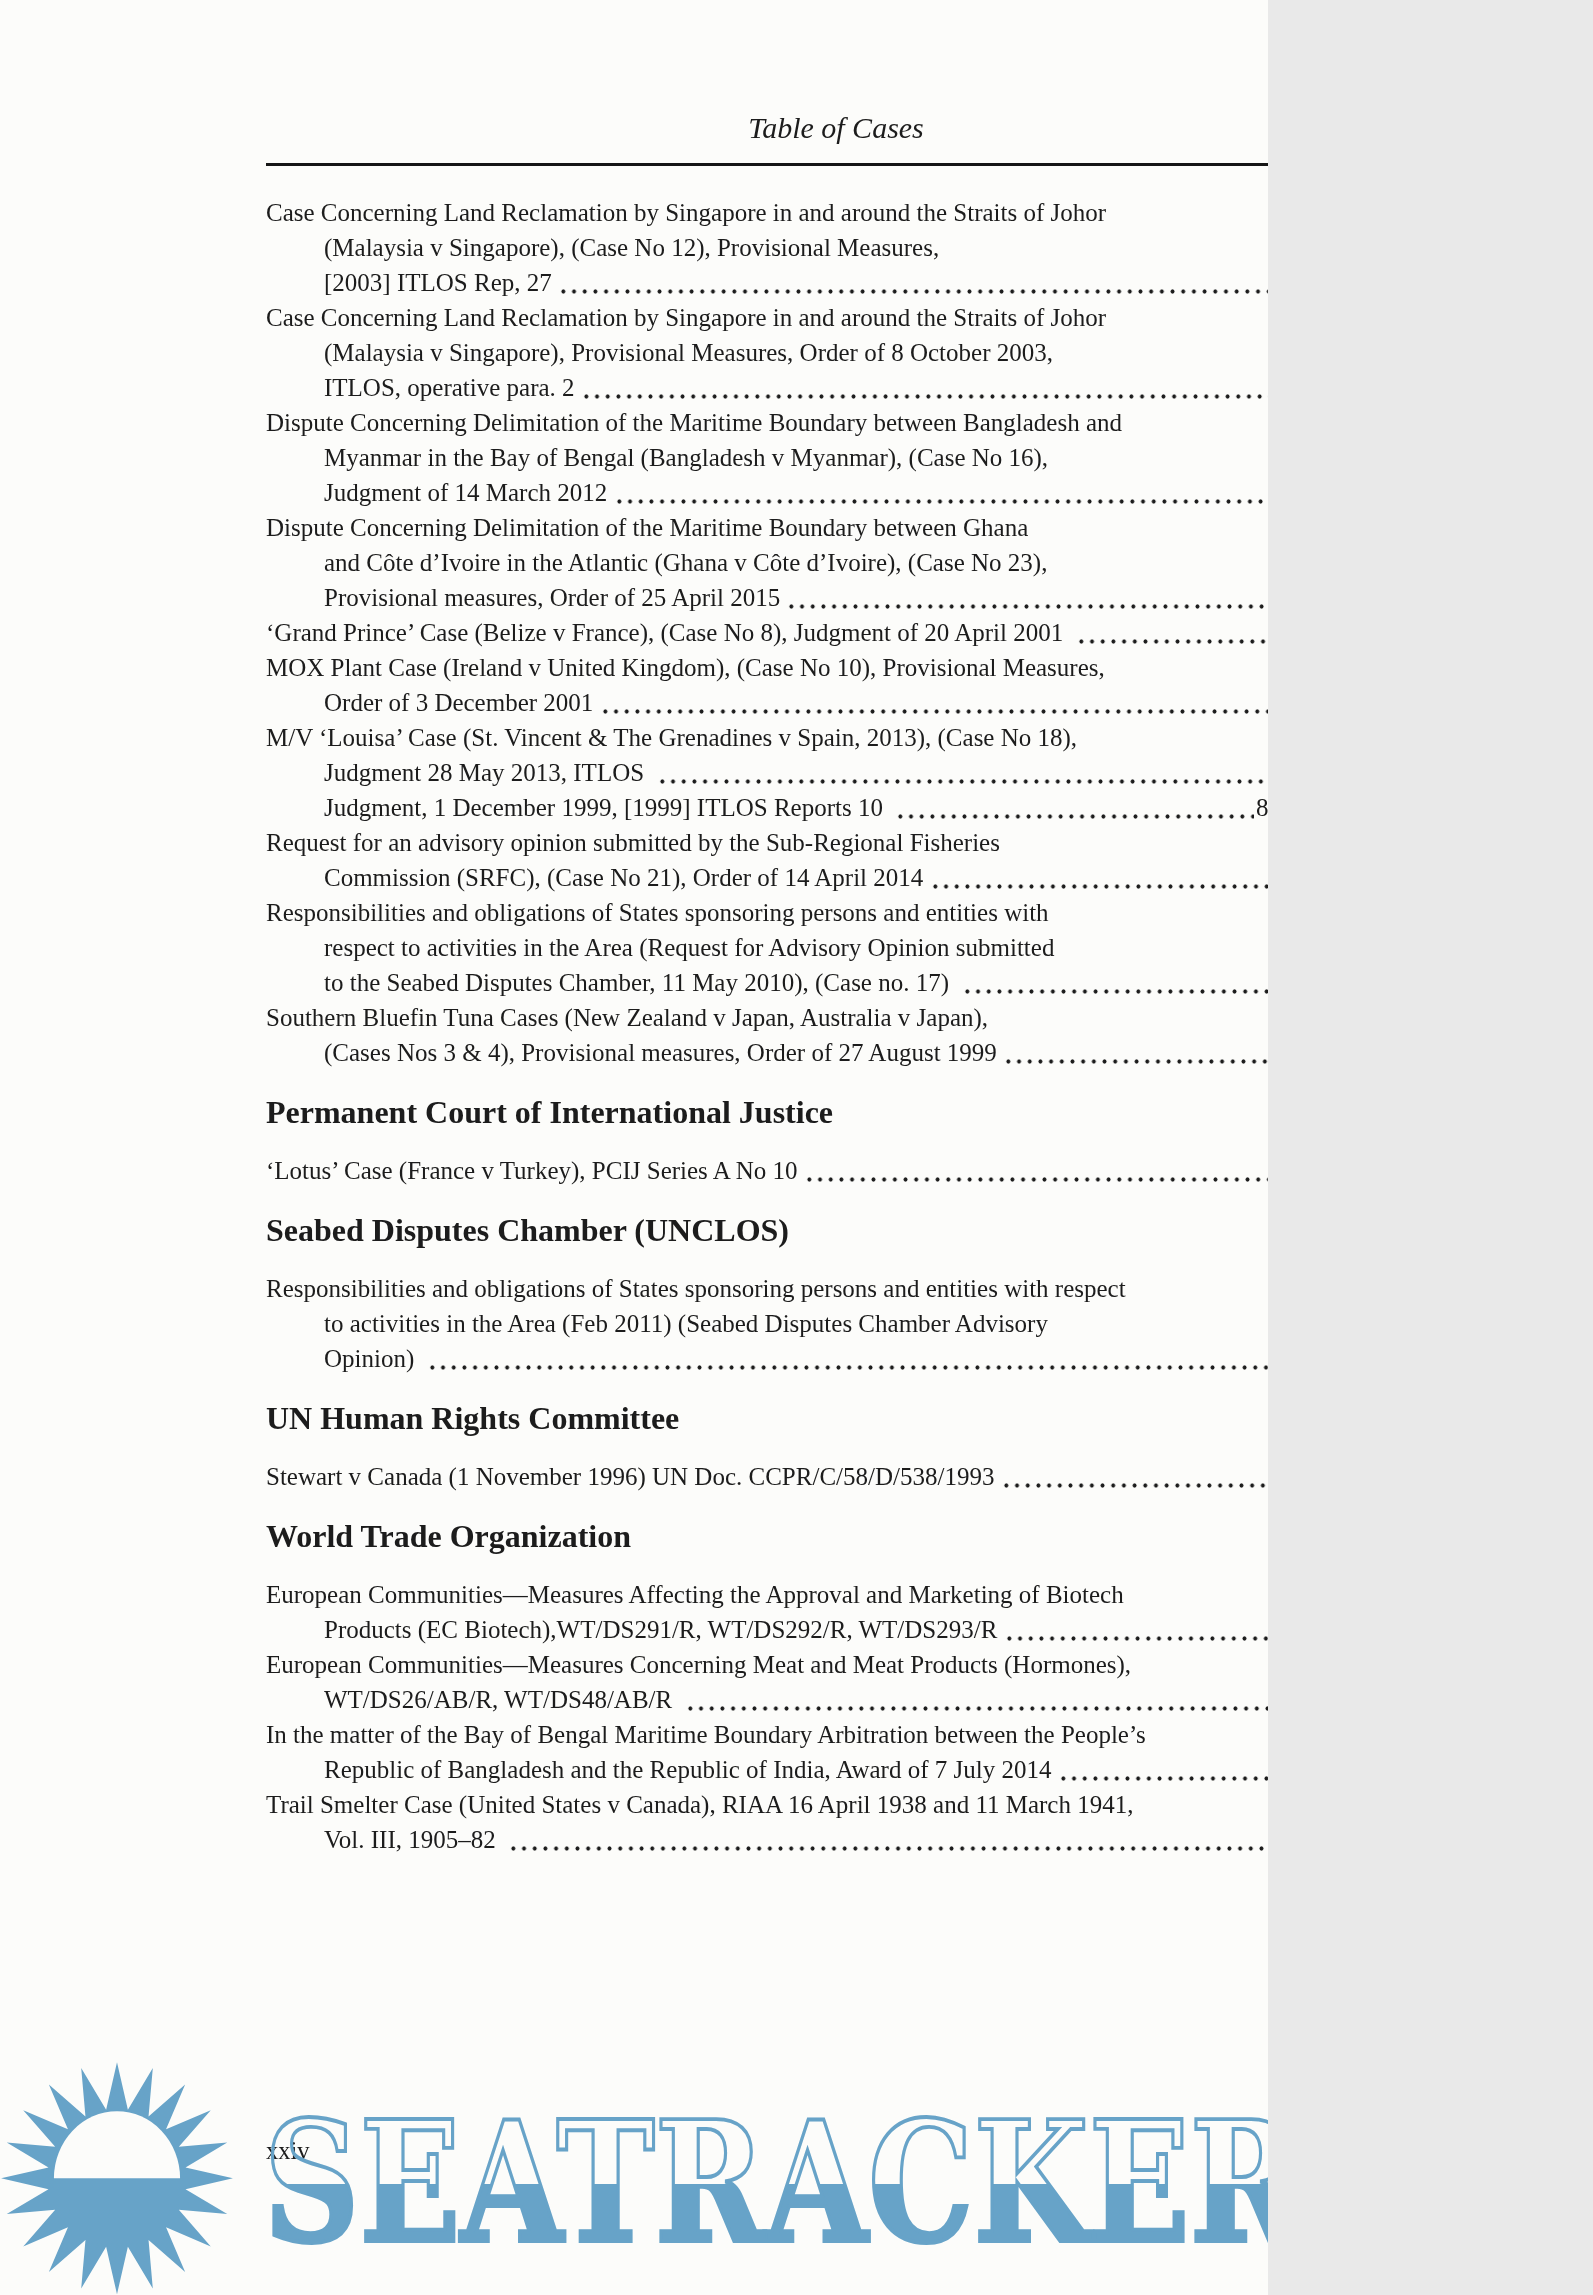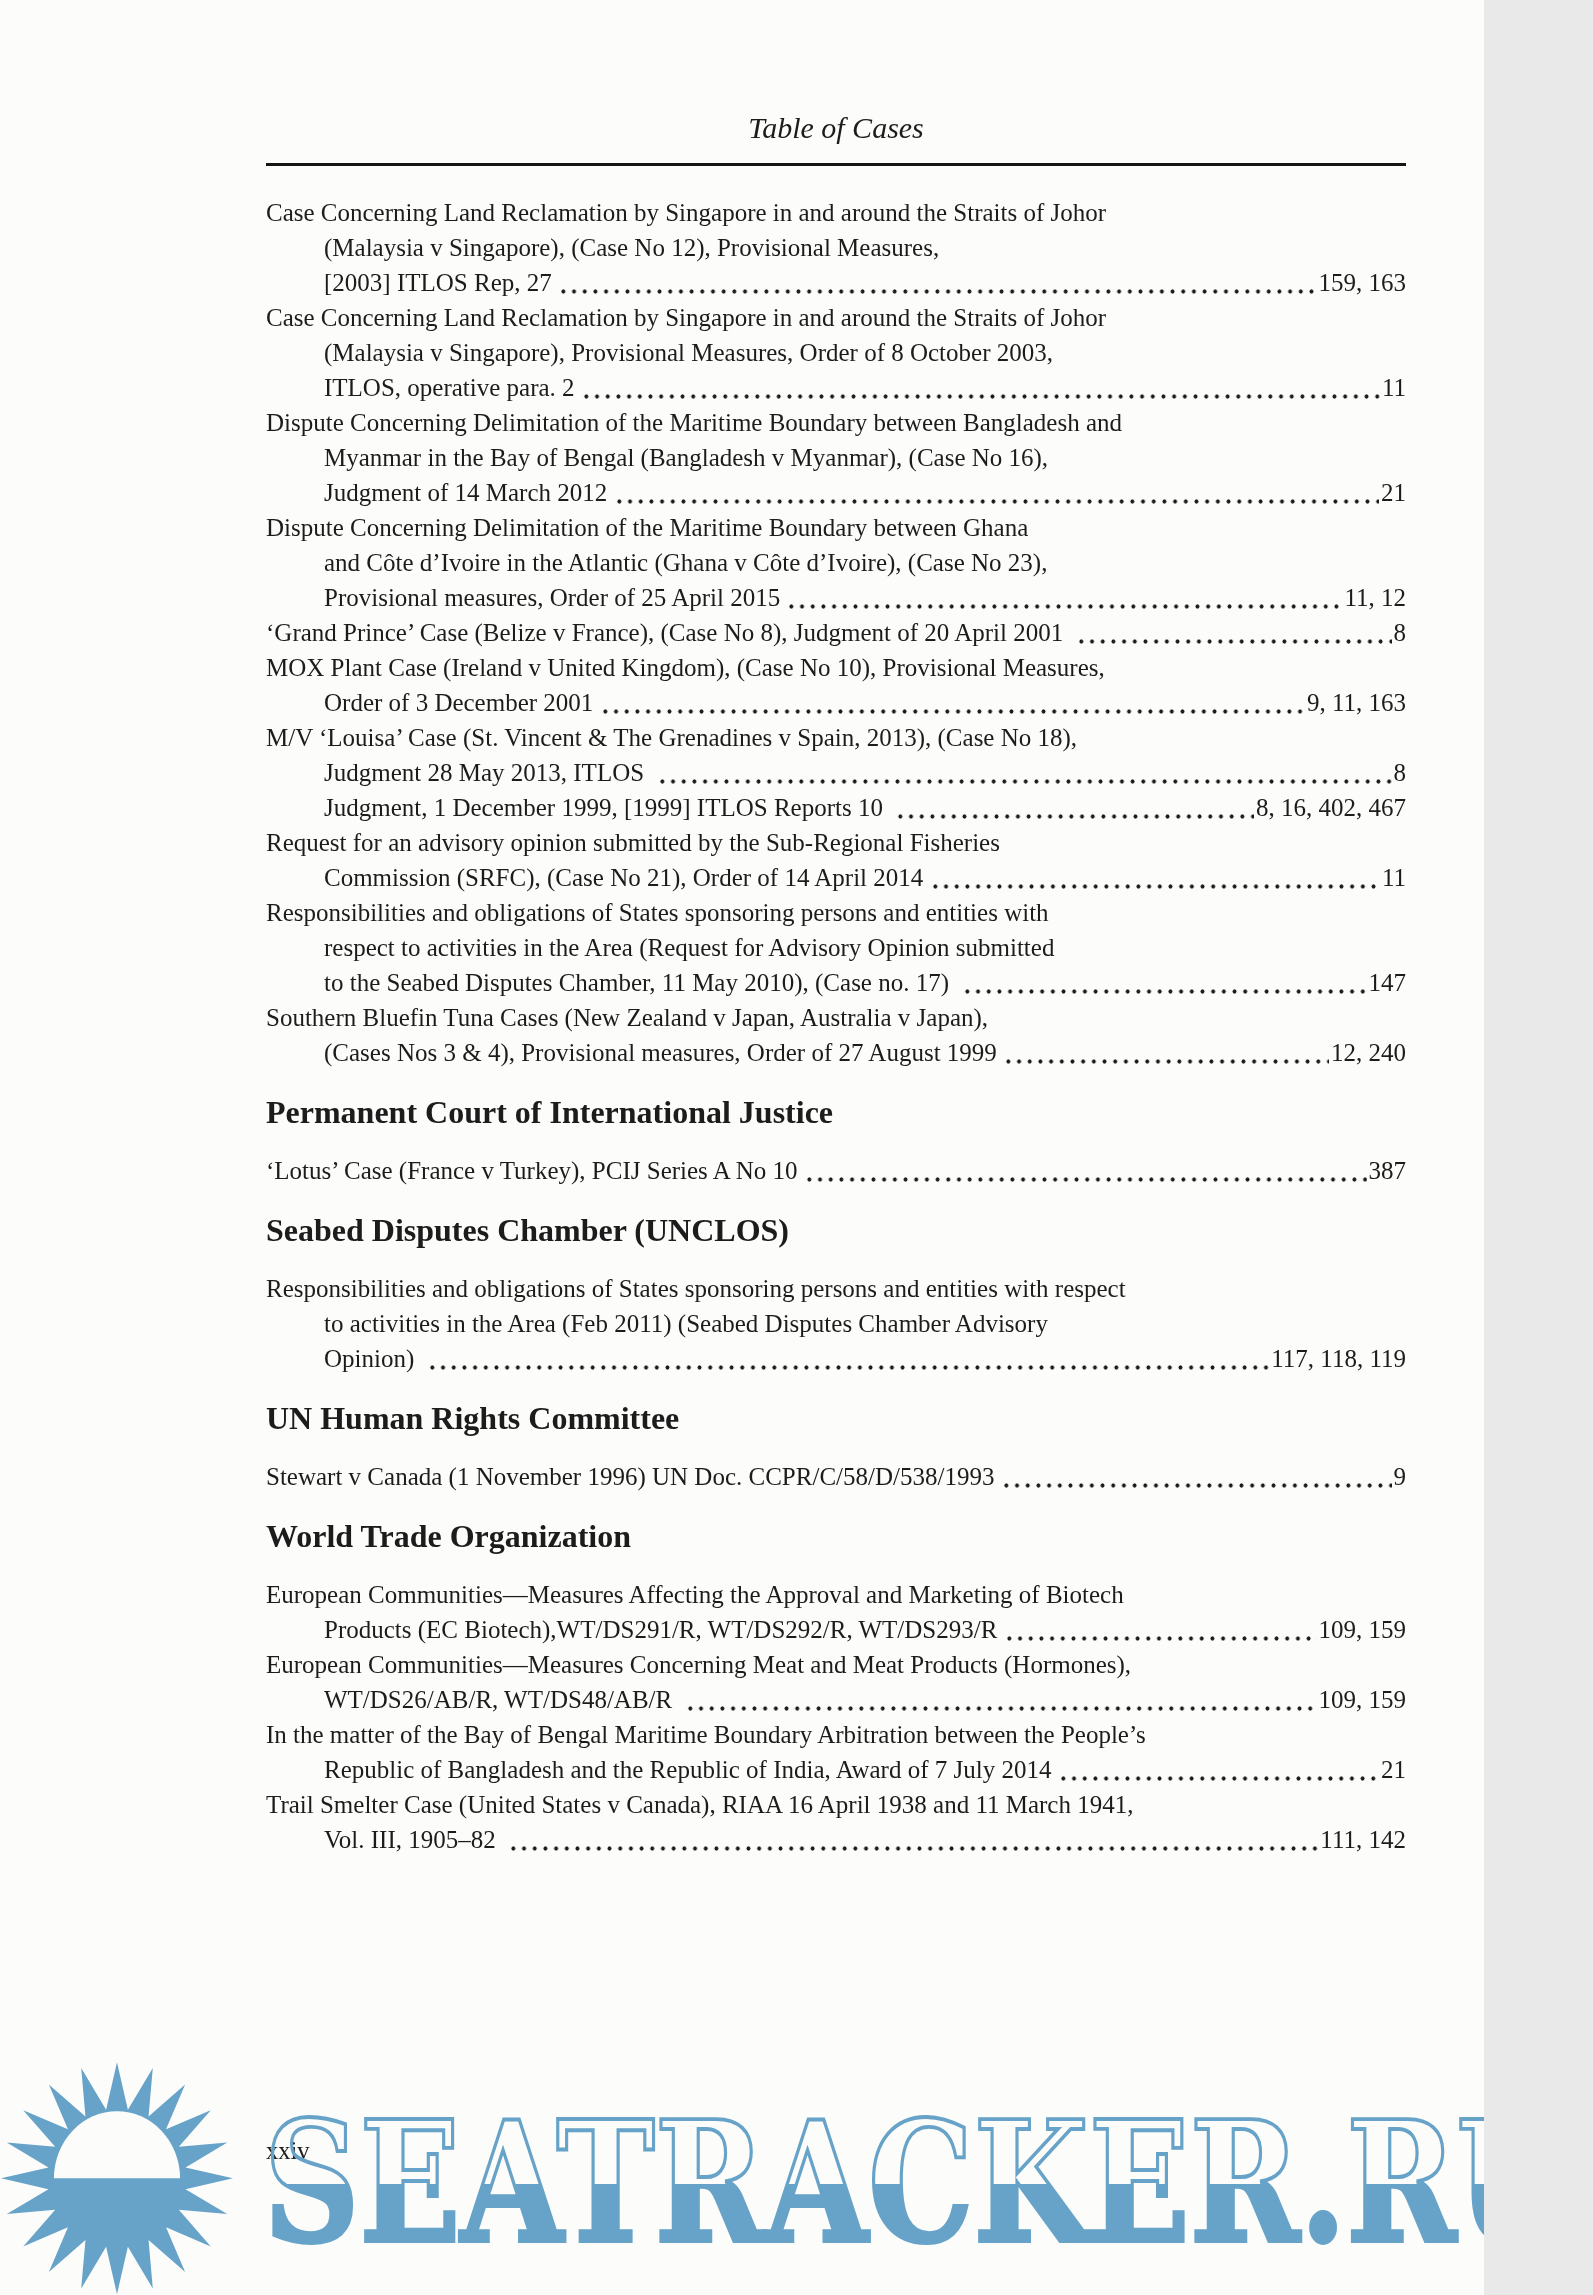--- a/index.html
+++ b/index.html
@@ -1,17 +1,17 @@
 <!DOCTYPE html>
 <html style="font-size:12.6px"><head>
 <meta charset="utf-8">
 <style>
   html,body{margin:0;padding:0;}
   body{width:1594px;height:2295px;background:#e9e9e9;font-family:"Liberation Serif","DejaVu Serif",serif;}
-  .page{position:relative;width:1484px;height:2295px;background:#fcfcfa;overflow:hidden;color:#1c1c1c;}
+  .page{position:relative;width:1268px;height:2295px;background:#fcfcfa;overflow:hidden;color:#1c1c1c;}
   .content{position:absolute;left:266px;top:0;width:1140px;}
   .title{margin-top:111px;text-align:center;font-style:italic;font-size:30px;line-height:33px;}
   .rule{height:3.2px;background:#161616;margin-top:19px;}
   #toc{margin-top:28.4px;font-size:25px;line-height:35px;}
   .section-heading{font-weight:bold;font-size:32px;line-height:38px;margin:23px 0 22px 0;}
   .entry{margin:0;}
   .line{display:flex;align-items:baseline;}
   .line.indent{padding-left:58px;}
   .txt{white-space:pre;flex:0 0 auto;}
   .leader{flex:1 1 auto;min-width:20.5px;align-self:flex-end;height:4.7px;margin:0 1.6px 5.5px 6.3px;

